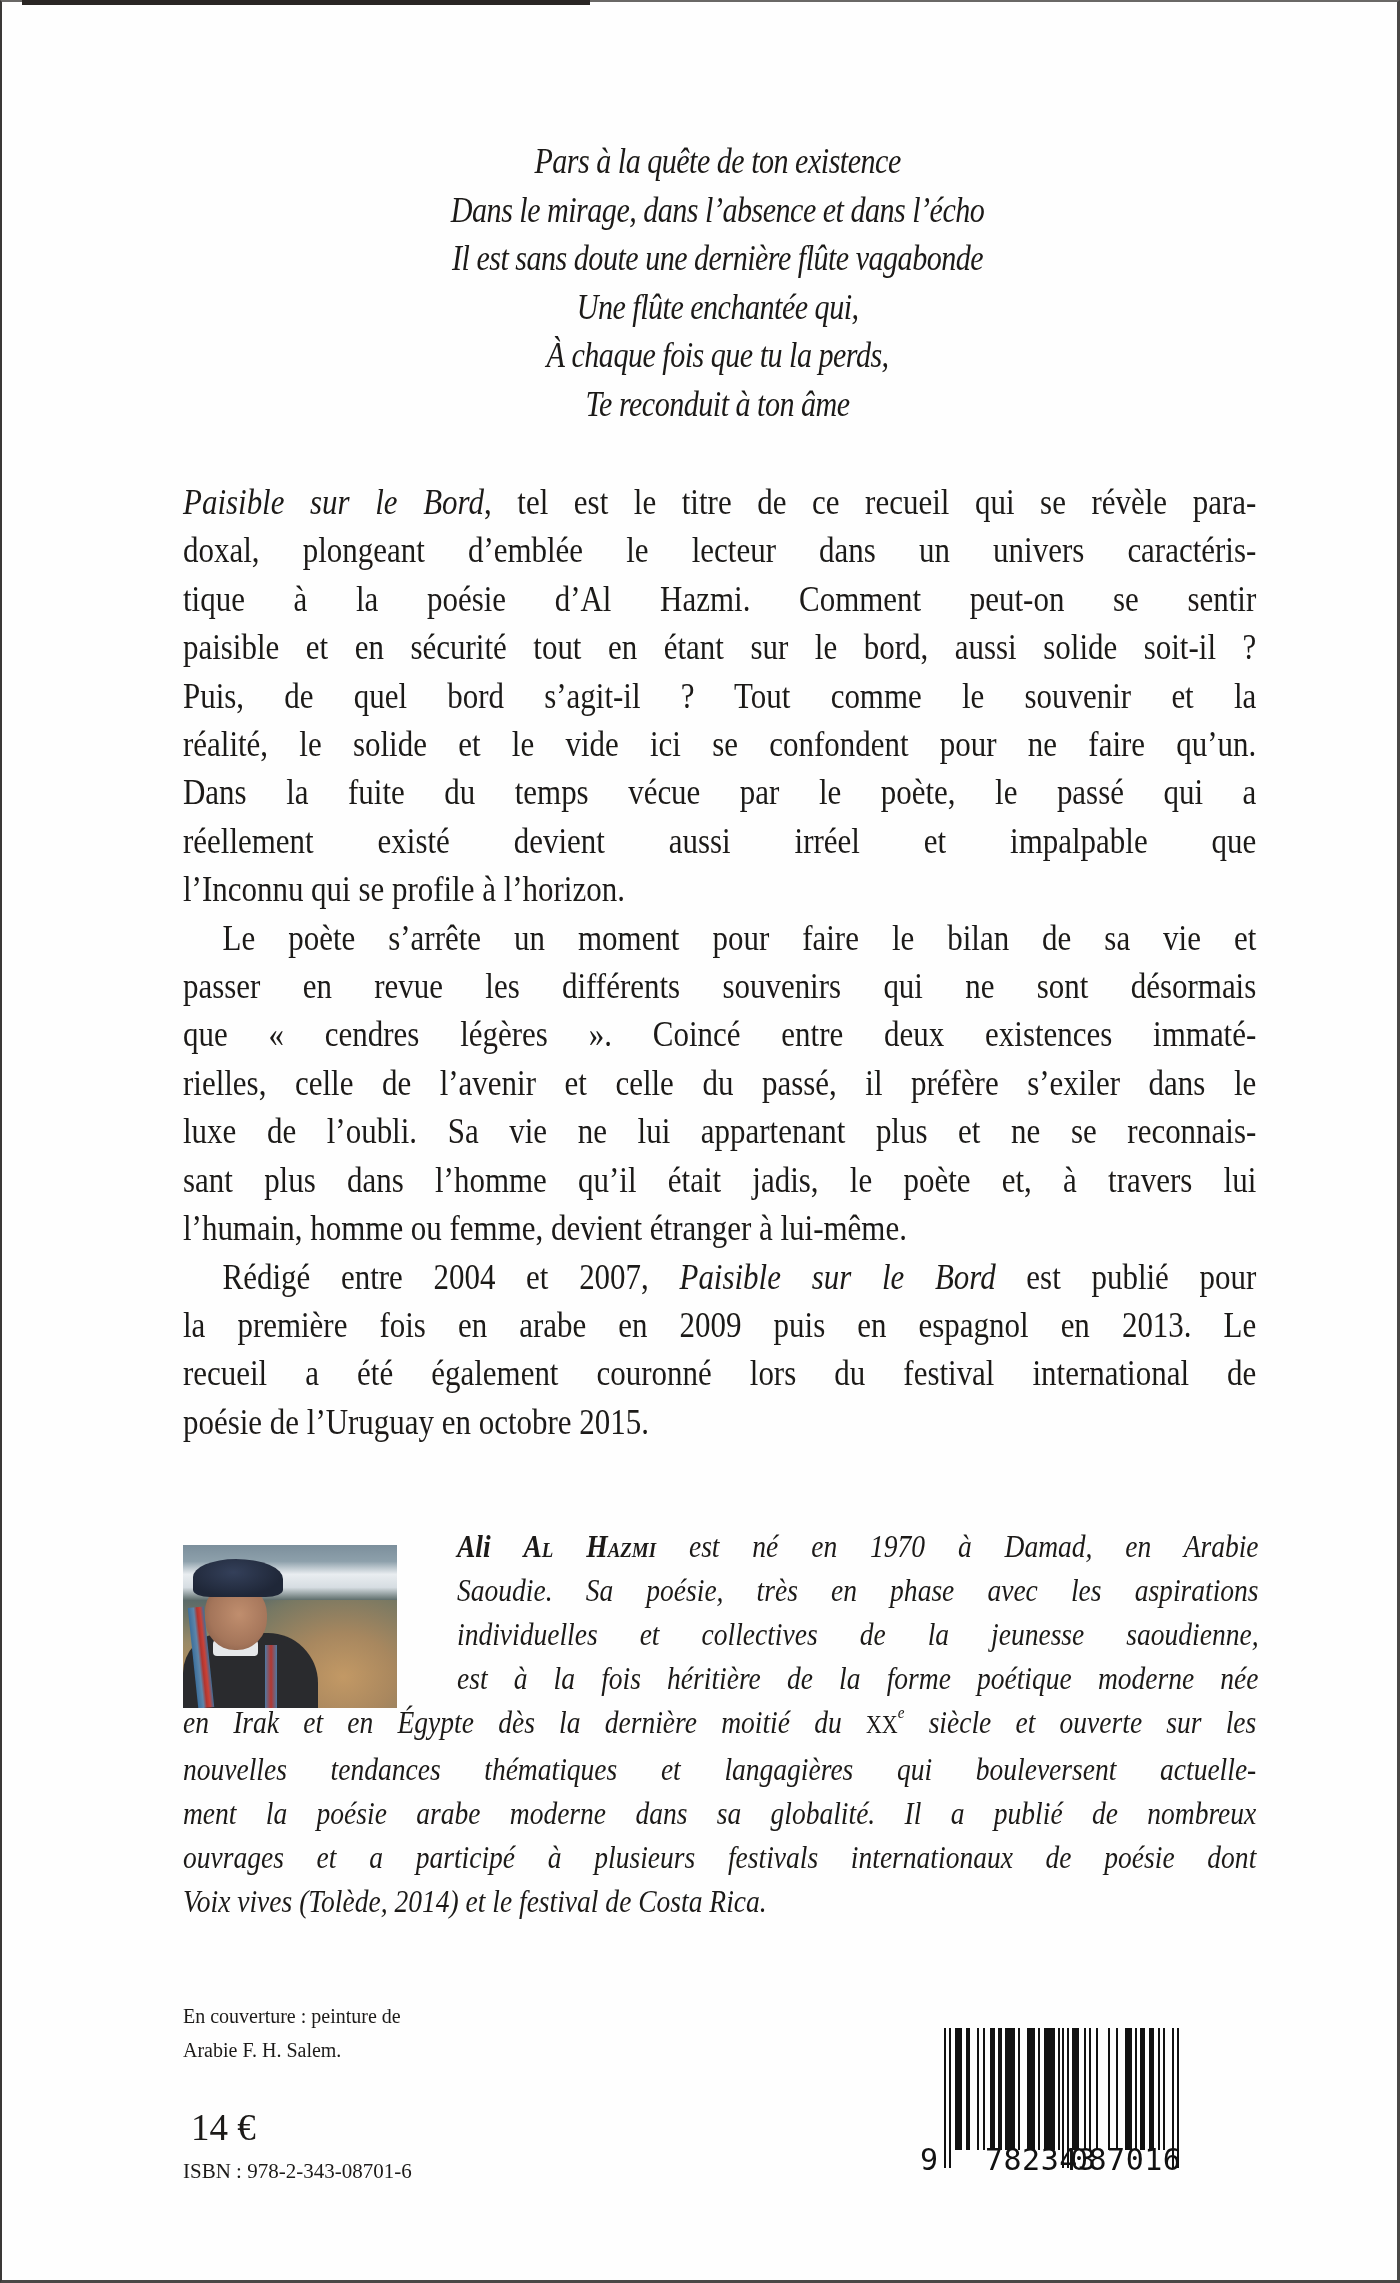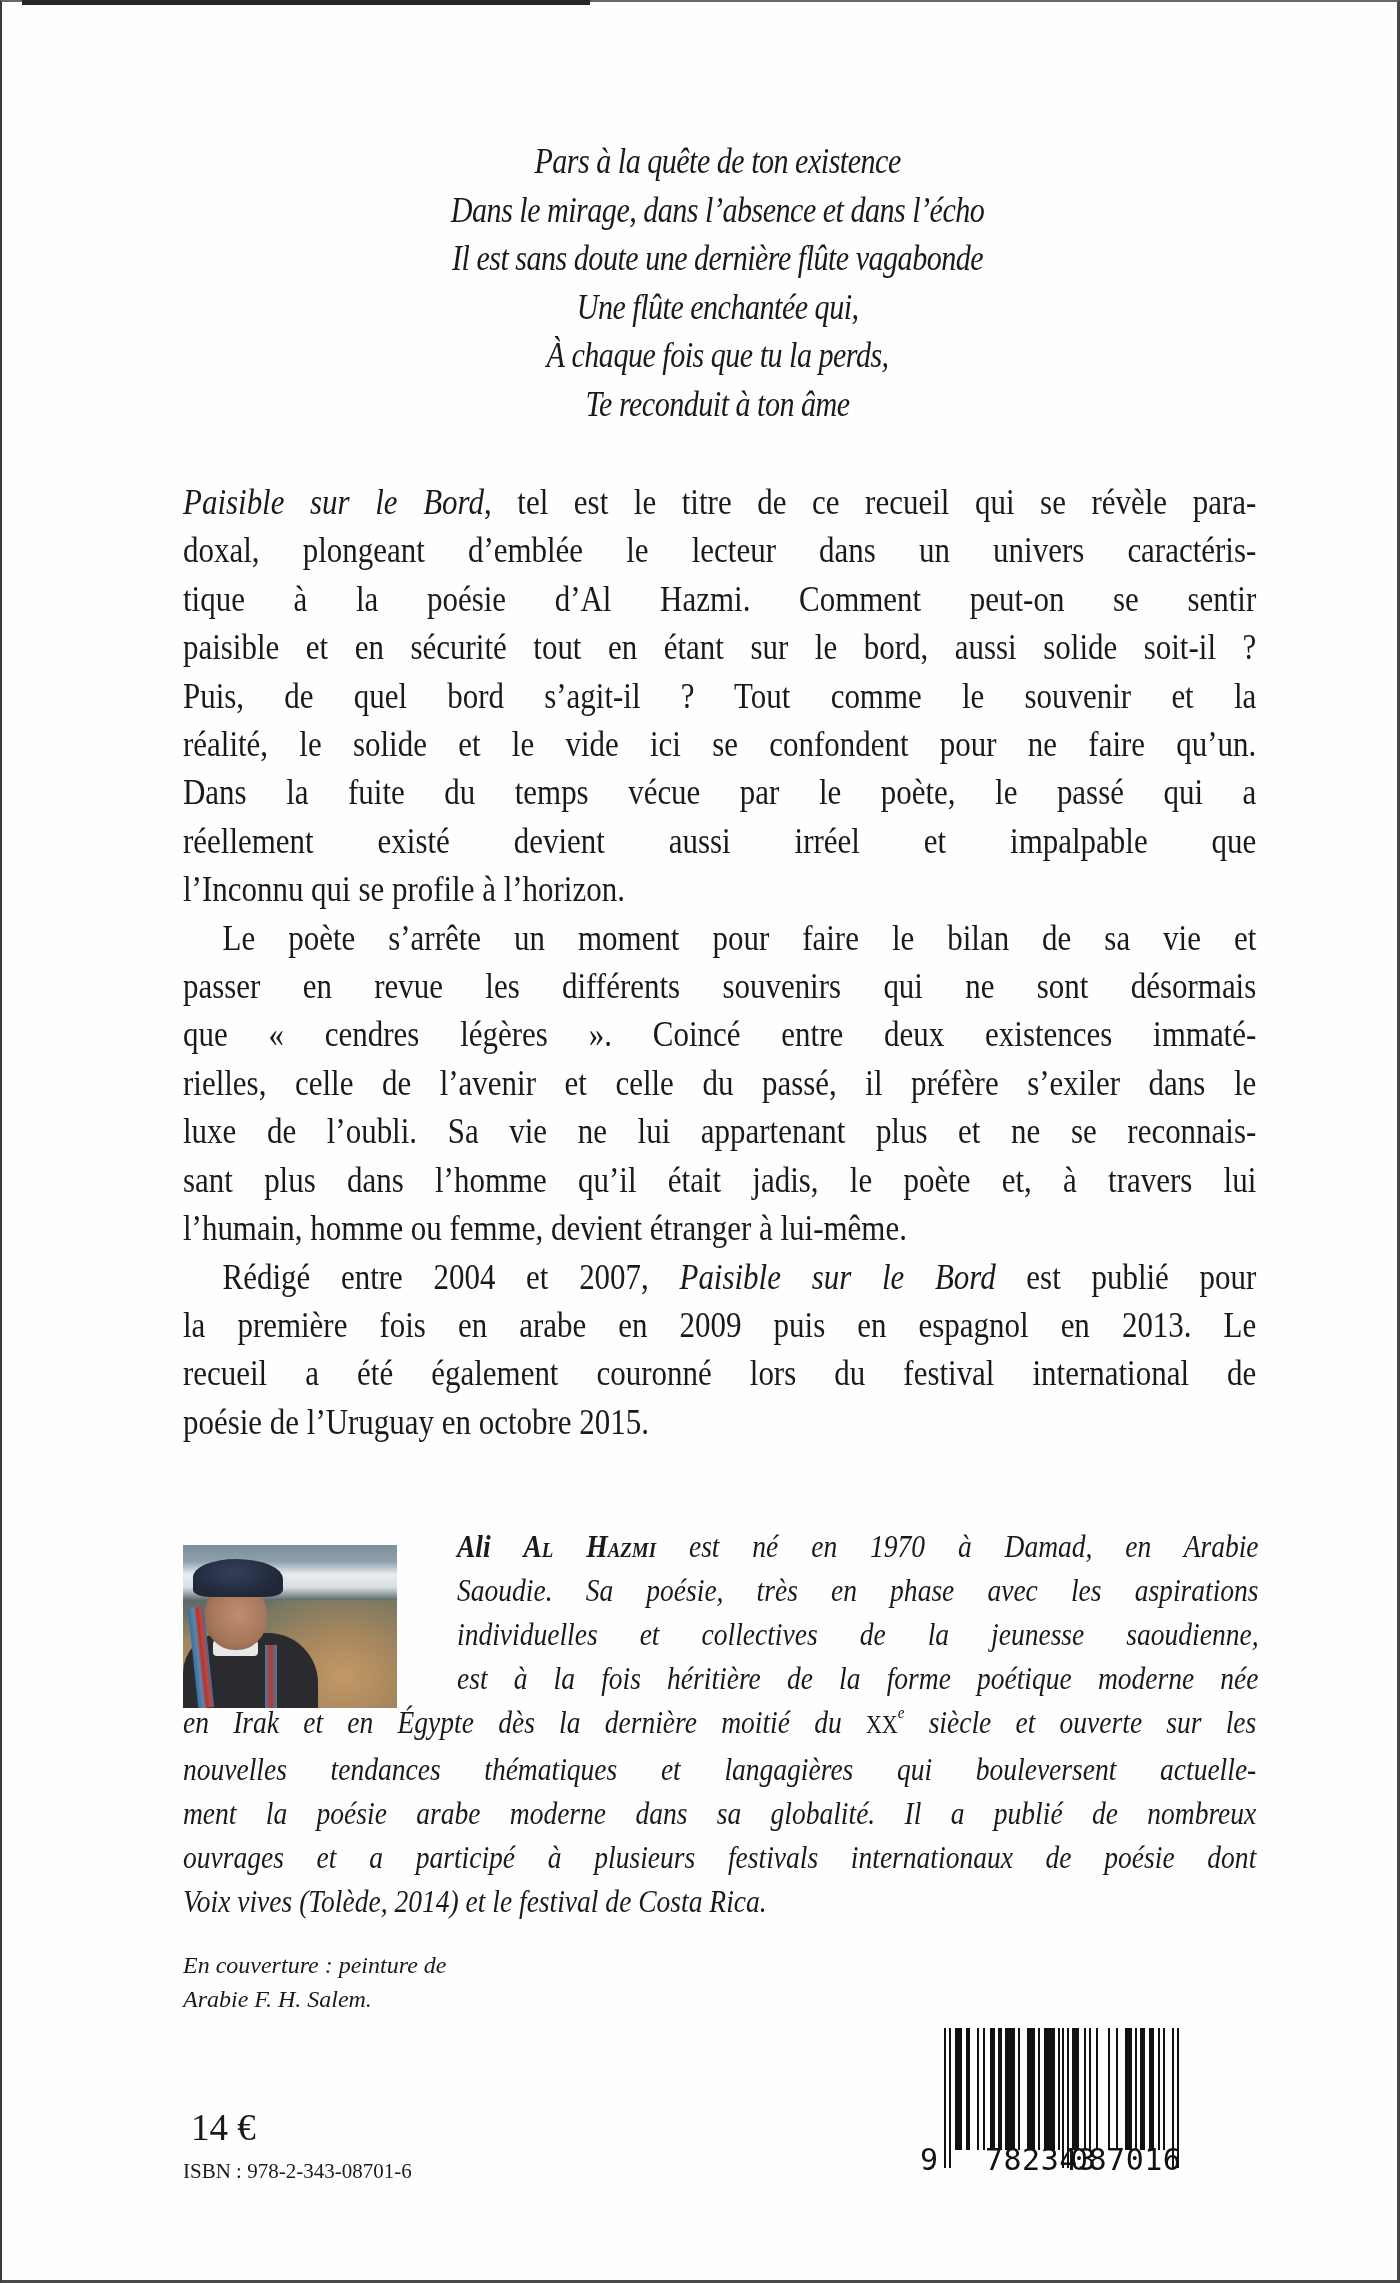--- a/index.html
+++ b/index.html
@@ -128,24 +128,23 @@
       transform: scaleX(0.86);
       transform-origin: 0 0;
     }
     .author-name { font-weight: bold; }
     .smallcaps { font-variant: small-caps; font-weight: bold; }
     sup { font-size: 0.55em; line-height: 0; vertical-align: 0.85em; }
 
     
     .credits {
       position: absolute;
-      left: 183px; top: 1948px;
-      font-size: 24px;
+      left: 183px; top: 1999px;
+      font-size: 20px;
       line-height: 34px;
-      font-style: italic;
     }
     .price {
       position: absolute;
       left: 183px; top: 2108px;
       font-size: 37px;
       line-height: 40px;
       margin-left: 8px;
     }
     .isbn {
       position: absolute;

